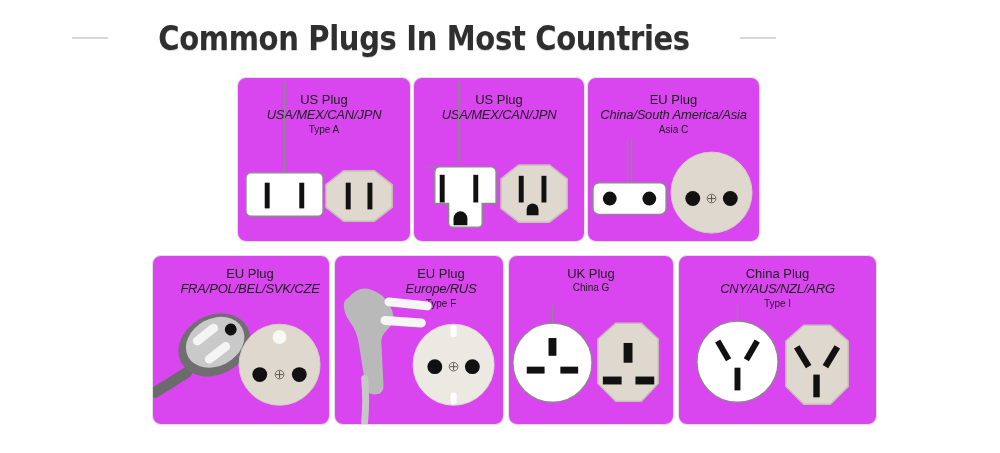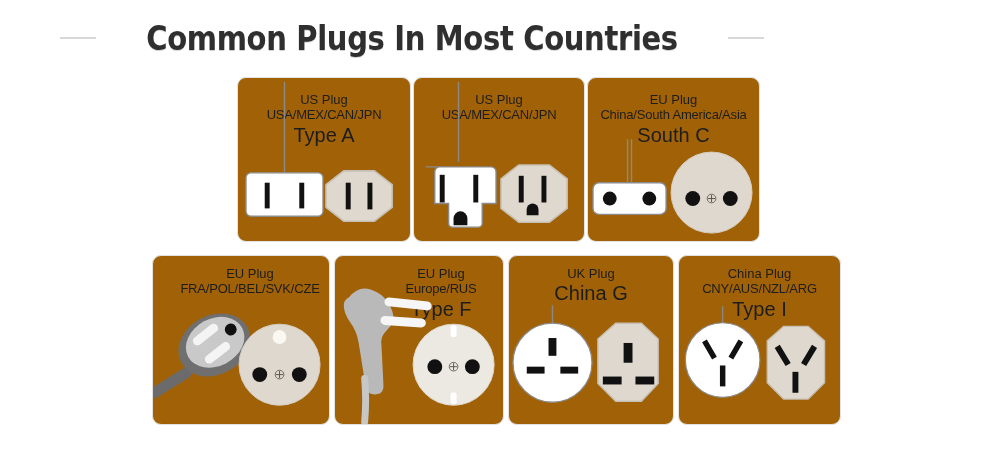--- a/index.html
+++ b/index.html
@@ -12,21 +12,21 @@
     background: #ffffff;
     font-family: "Liberation Sans", sans-serif;
     overflow: hidden;
     position: relative;
   }
 
   
   .title-wrap {
     position: absolute;
     top: 14px;
-    left: 4px;
+    left: 16px;
     width: 816px;
     height: 48px;
     display: flex;
     align-items: center;
     justify-content: center;
     gap: 14px;
   }
   .title-rule {
     height: 2px;
     width: 36px;
@@ -41,38 +41,38 @@
     color: #2f2f2f;
     white-space: nowrap;
     transform: scaleX(0.88);
     transform-origin: center;
     text-shadow: 0 1px 0 rgba(0,0,0,0.18);
   }
 
   
   .card {
     position: absolute;
-    background: #a16207;
+    background: #d946ef;
     border: 1px solid #e2e2e2;
     border-radius: 9px;
     box-sizing: border-box;
     box-shadow: 0 0 1px rgba(0,0,0,0.04);
   }
   .card .labels {
     position: absolute;
     left: 0;
     width: 100%;
     text-align: center;
     color: #1d1d1d;
     line-height: 1.18;
     pointer-events: none;
   }
   .lbl-country { font-size: 13px; }
-  .lbl-codes   { font-size: 13px; letter-spacing: -0.2px; }
-  .lbl-type    { font-size: 20px; margin-top: 1px; }
+  .lbl-codes   { font-size: 13px; letter-spacing: -0.2px; font-style: italic; }
+  .lbl-type    { font-size: 10px; margin-top: 1px; }
 
   .art {
     position: absolute;
     left: 0; top: 0;
     width: 100%; height: 100%;
     pointer-events: none;
   }
 
   
   #card-a { left: 237px; top: 77px;  width: 174px; height: 165px; }
@@ -80,21 +80,21 @@
   #card-c { left: 587px; top: 77px;  width: 173px; height: 165px; }
 
   #card-a .labels { top: 14px; }
   #card-b .labels { top: 14px; }
   #card-c .labels { top: 14px; }
 
   
   #card-e { left: 152px; top: 255px; width: 178px; height: 170px; }
   #card-f { left: 334px; top: 255px; width: 170px; height: 170px; }
   #card-g { left: 508px; top: 255px; width: 166px; height: 170px; }
-  #card-i { left: 678px; top: 255px; width: 163px; height: 170px; }
+  #card-i { left: 678px; top: 255px; width: 199px; height: 170px; }
 
   #card-e .labels { top: 10px; }
   #card-f .labels { top: 10px; right: 4px; width: calc(100% - 8px); }
   #card-g .labels { top: 10px; }
   #card-i .labels { top: 10px; }
 
   
   #card-e .labels { padding-left: 18px; box-sizing: border-box; }
   #card-f .labels { padding-left: 52px; box-sizing: border-box; }
 </style>
@@ -144,21 +144,21 @@
     <rect x="106" y="99" width="5" height="27" fill="#111111"></rect>
     <rect x="129" y="99" width="5" height="27" fill="#111111"></rect>
     <path d="M114 133 a6 6 0 0 1 12 0 v6 h-12 z" fill="#111111"></path>
   </svg>
 </div>
 
 <div class="card" id="card-c">
   <div class="labels">
     <div class="lbl-country">EU Plug</div>
     <div class="lbl-codes">China/South America/Asia</div>
-    <div class="lbl-type">South C</div>
+    <div class="lbl-type">Asia C</div>
   </div>
   <svg class="art" viewBox="0 0 173 165">
     <line x1="40" y1="62" x2="40" y2="106" stroke="#8a8a8a" stroke-width="1.4"></line>
     <line x1="44" y1="62" x2="44" y2="106" stroke="#8a8a8a" stroke-width="1.4"></line>
     <rect x="5" y="106" width="74" height="32" rx="6" ry="6" fill="#ffffff" stroke="#8a8a8a" stroke-width="1.4"></rect>
     <circle cx="22" cy="122" r="7" fill="#111111"></circle>
     <circle cx="62" cy="122" r="7" fill="#111111"></circle>
 
     <circle cx="125" cy="116" r="41" fill="#ded8ce" stroke="#d3cdc2" stroke-width="1"></circle>
     <circle cx="106" cy="122" r="7.5" fill="#111111"></circle>

